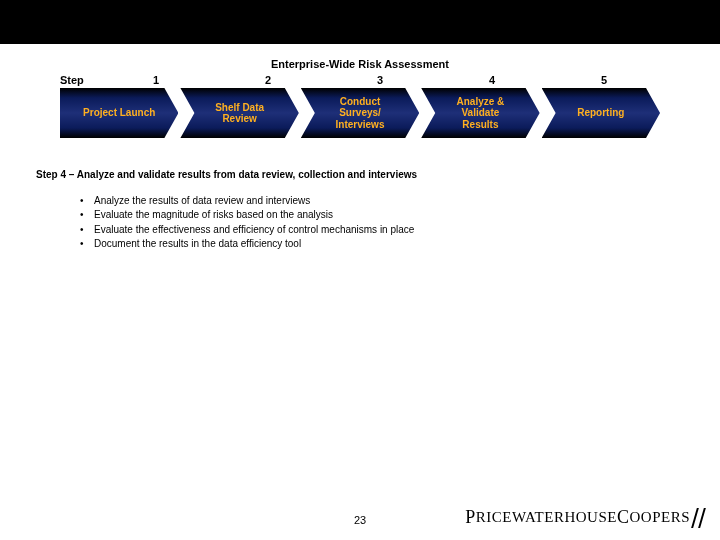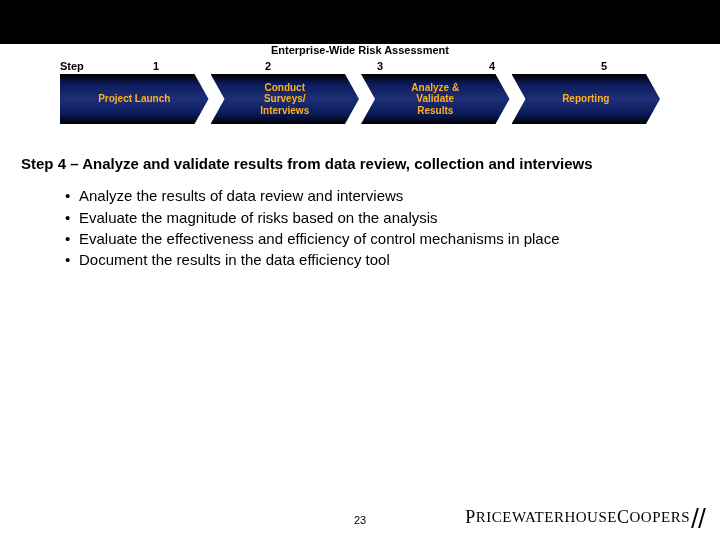--- a/index.html
+++ b/index.html
@@ -15,20 +15,21 @@
   }
   .topbar {
     background: #000;
     height: 44px;
     width: 100%;
   }
   .chart-title {
     text-align: center;
     font-weight: bold;
     font-size: 11px;
+    margin-top: 14px;
   }
   .steps-header {
     display: flex;
     padding: 0 60px;
     font-size: 11px;
     font-weight: bold;
     margin-top: 4px;
     align-items: center;
   }
   .step-label {
@@ -65,22 +66,22 @@
   .chev-text {
     color: #ffb020;
     font-size: 10px;
     font-weight: bold;
     text-align: center;
     line-height: 1.15;
     padding: 0 14px;
     white-space: pre-line;
   }
   .body-content {
-    padding: 30px 32px 0 21px;
-    font-size: 15px;
+    padding: 30px 32px 0 36px;
+    font-size: 10px;
     line-height: 1.35;
   }
   .para-title {
     font-weight: bold;
     margin: 0 0 2px 0;
   }
   ul.bullets {
     margin: 12px;
     padding-left: 46px;
     list-style: none;
@@ -143,20 +144,26 @@
   <div class="step-num">2</div>
   <div class="step-num">3</div>
   <div class="step-num">4</div>
   <div class="step-num">5</div>
 </div>
 
 <div class="arrow-row">
   <div class="chevron first">
     <div class="chev-body">
         <span class="chev-text">Project Launch</span>
+      </div>
+  </div>
+  <div class="chevron">
+    <div class="chev-body">
+        <span class="chev-text">Shelf Data
+Review</span>
       </div>
   </div>
   <div class="chevron">
     <div class="chev-body">
         <span class="chev-text">Conduct
 Surveys/
 Interviews</span>
       </div>
   </div>
   <div class="chevron">

